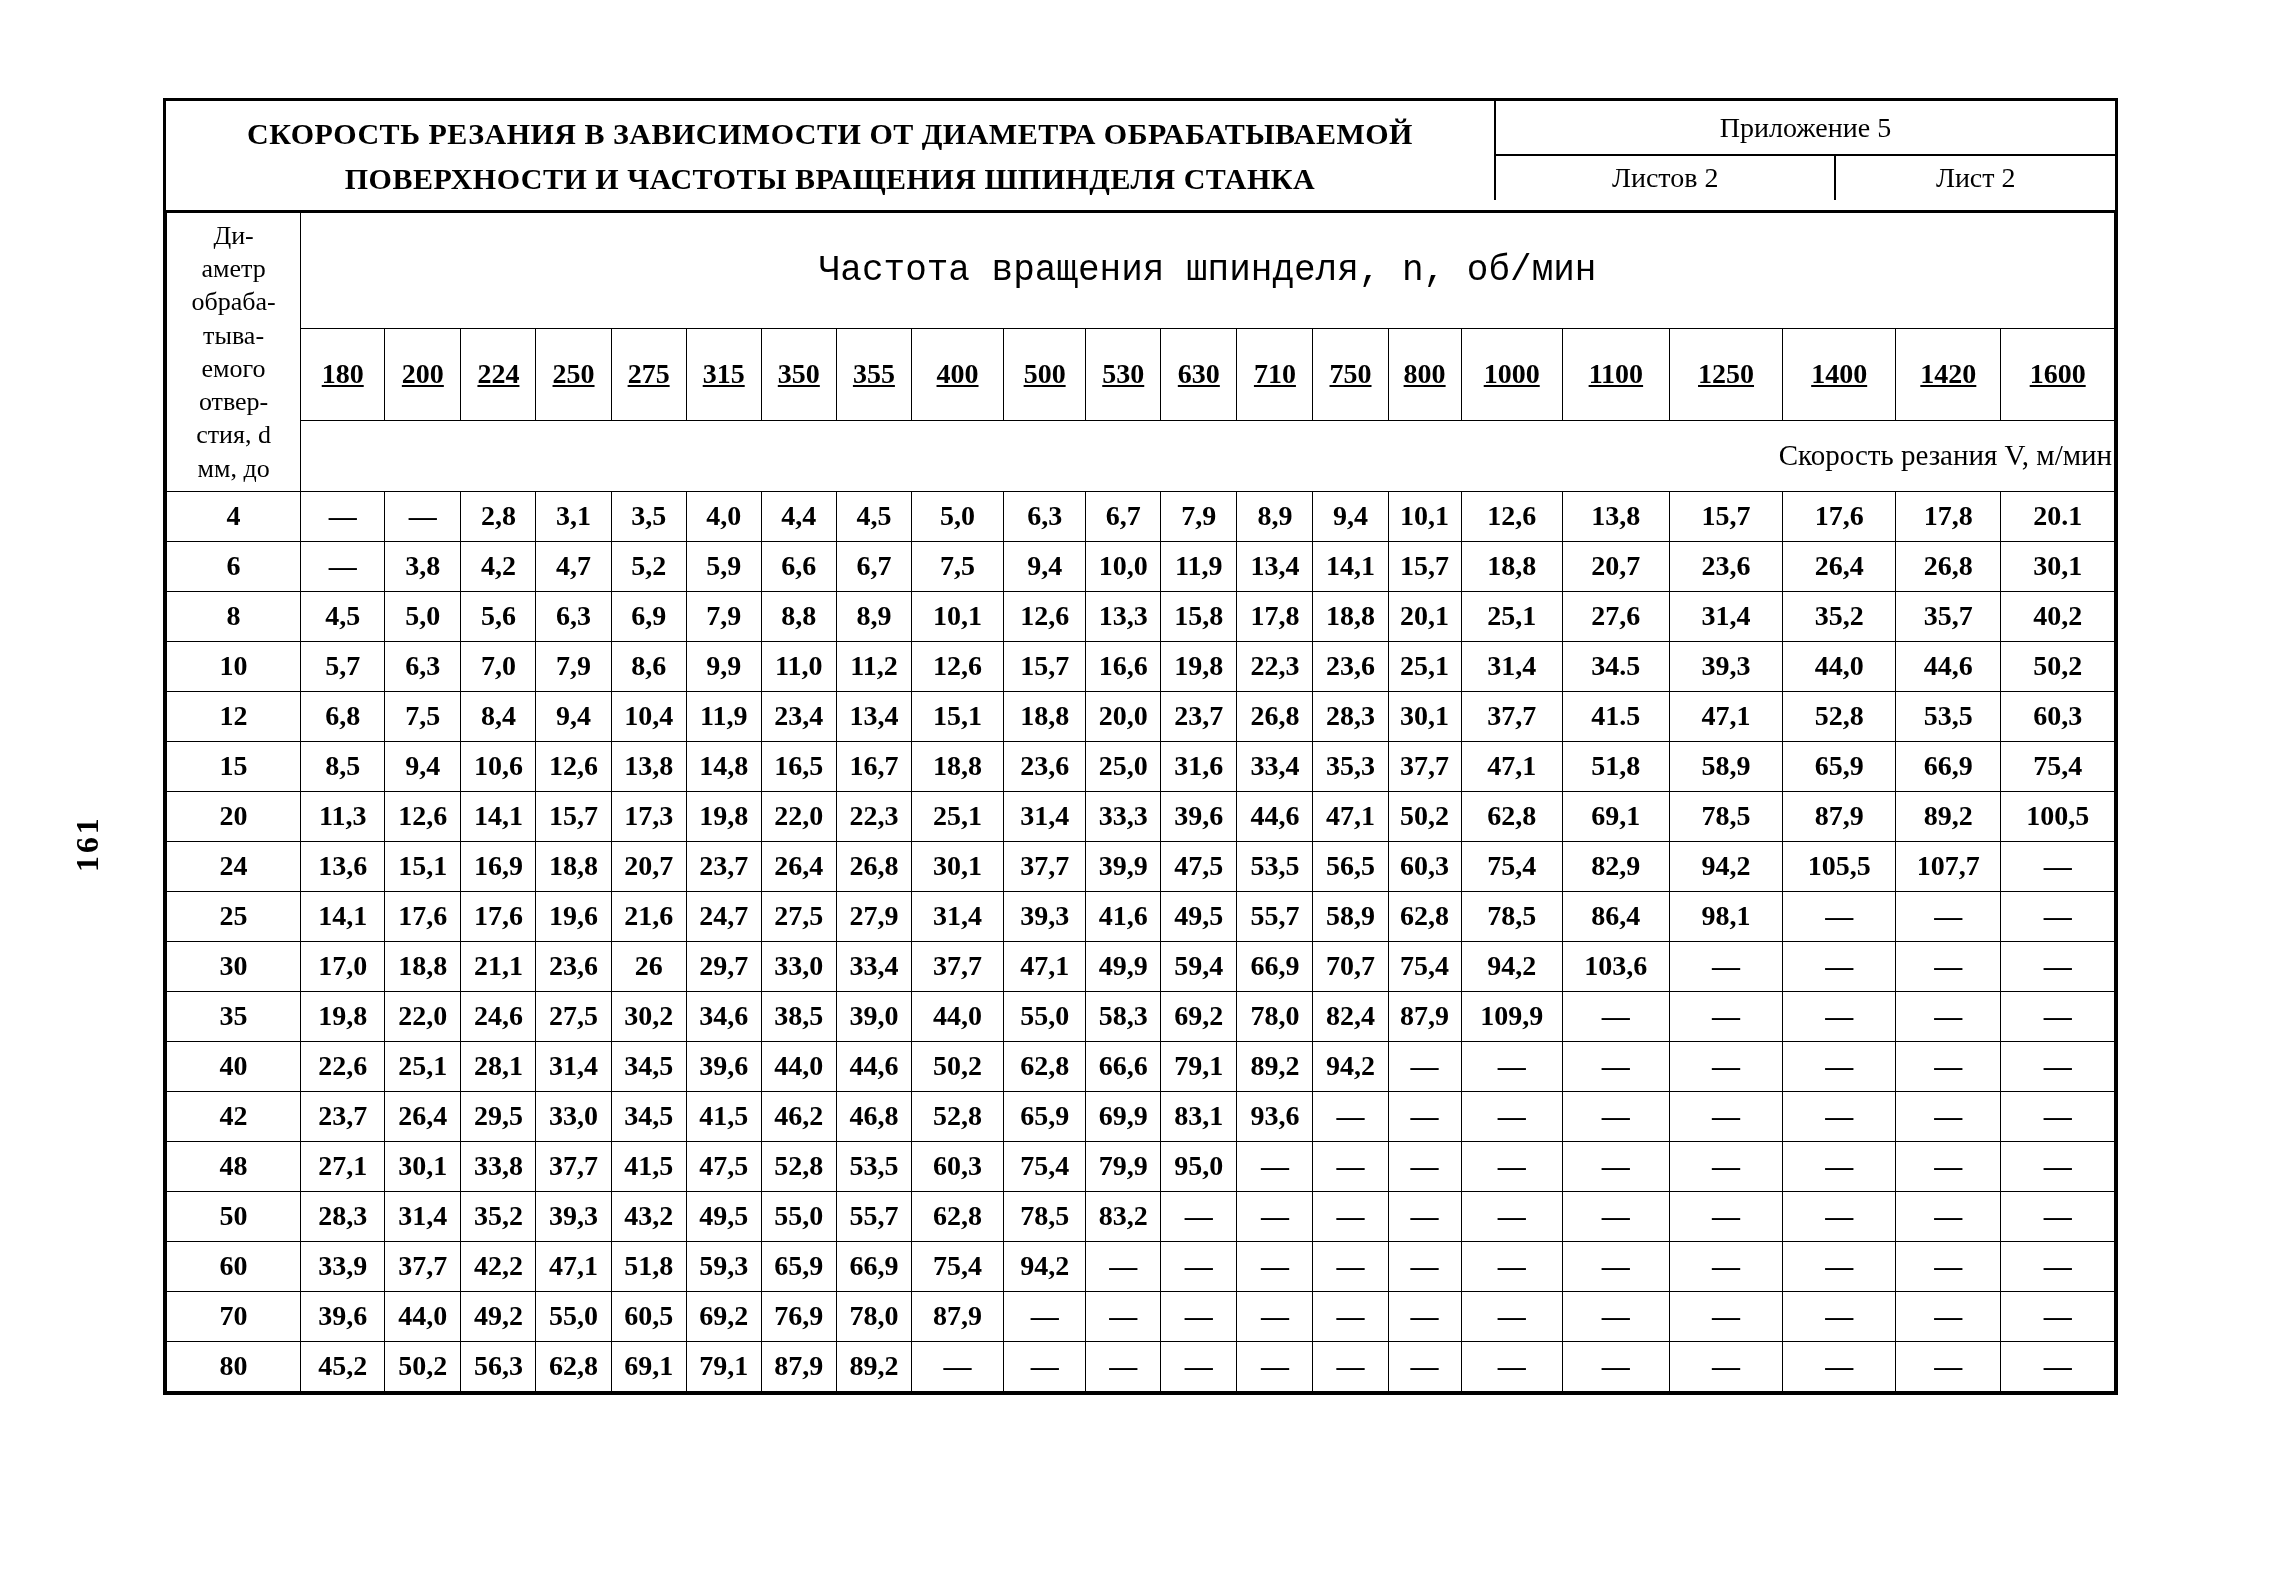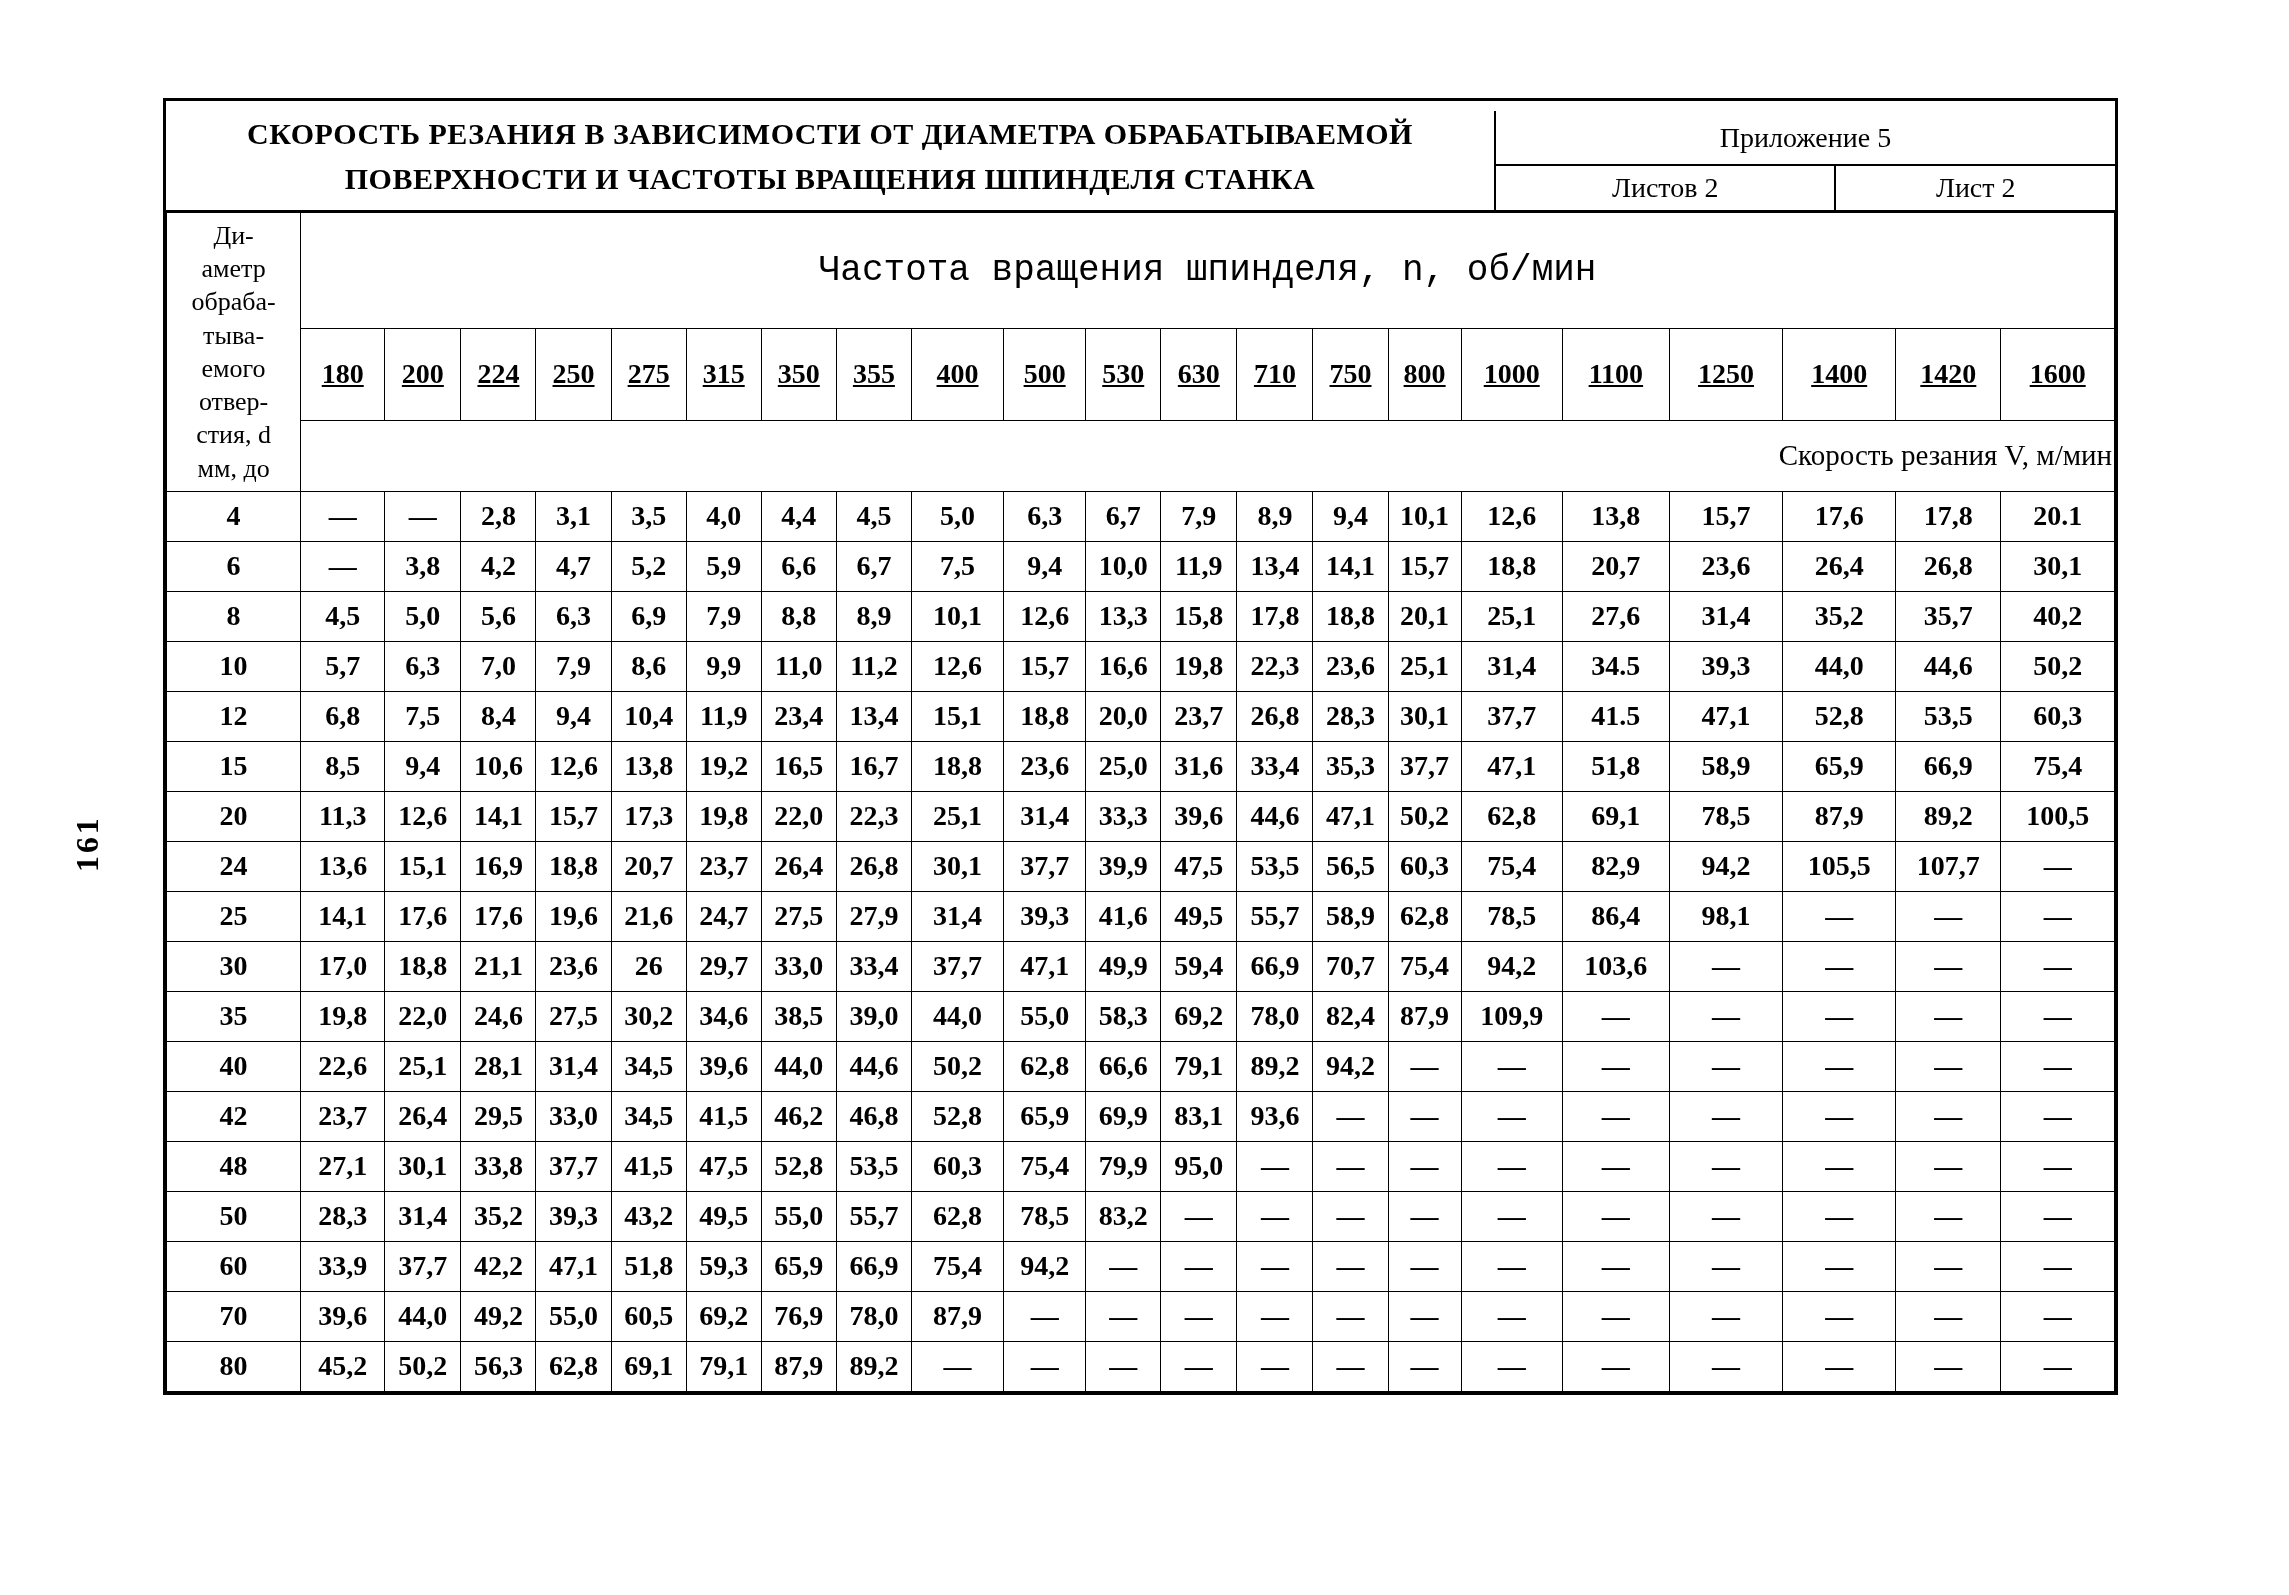--- a/index.html
+++ b/index.html
@@ -27,21 +27,21 @@
   .doc {
     position:absolute;
     left:163px; top:98px;
     width:1955px;
     border:3.8px solid #000;
     background:#fff;
   }
   
   .title-block {
     display:flex;
-    align-items:flex-end;
+    align-items:flex-start;
     border-bottom:2.9px solid #000;
   }
   .title-left {
     flex:1;
     display:flex;
     flex-direction:column;
     justify-content:center;
     text-align:center;
     padding:9.6px 13.4px;
   }
@@ -320,21 +320,21 @@
             <td>53,5</td>
             <td>60,3</td>
           </tr>
           <tr>
             <th class="dcol">15</th>
             <td>8,5</td>
             <td>9,4</td>
             <td>10,6</td>
             <td>12,6</td>
             <td>13,8</td>
-            <td>19,2</td>
+            <td>14,8</td>
             <td>16,5</td>
             <td>16,7</td>
             <td>18,8</td>
             <td>23,6</td>
             <td>25,0</td>
             <td>31,6</td>
             <td>33,4</td>
             <td>35,3</td>
             <td>37,7</td>
             <td>47,1</td>

